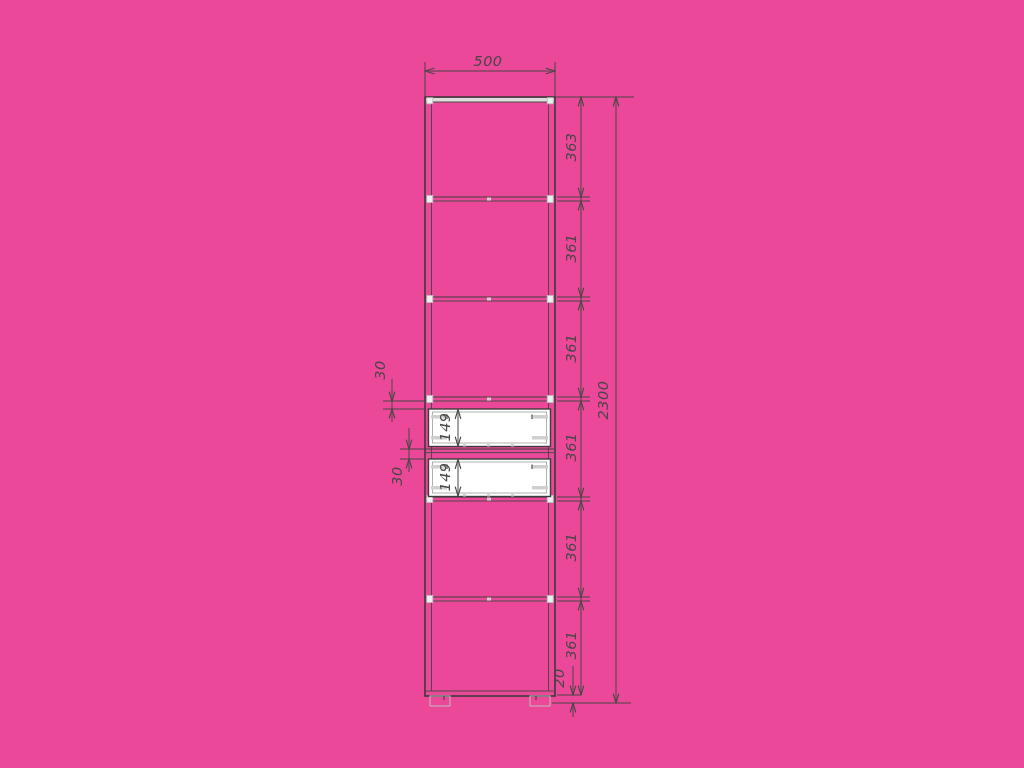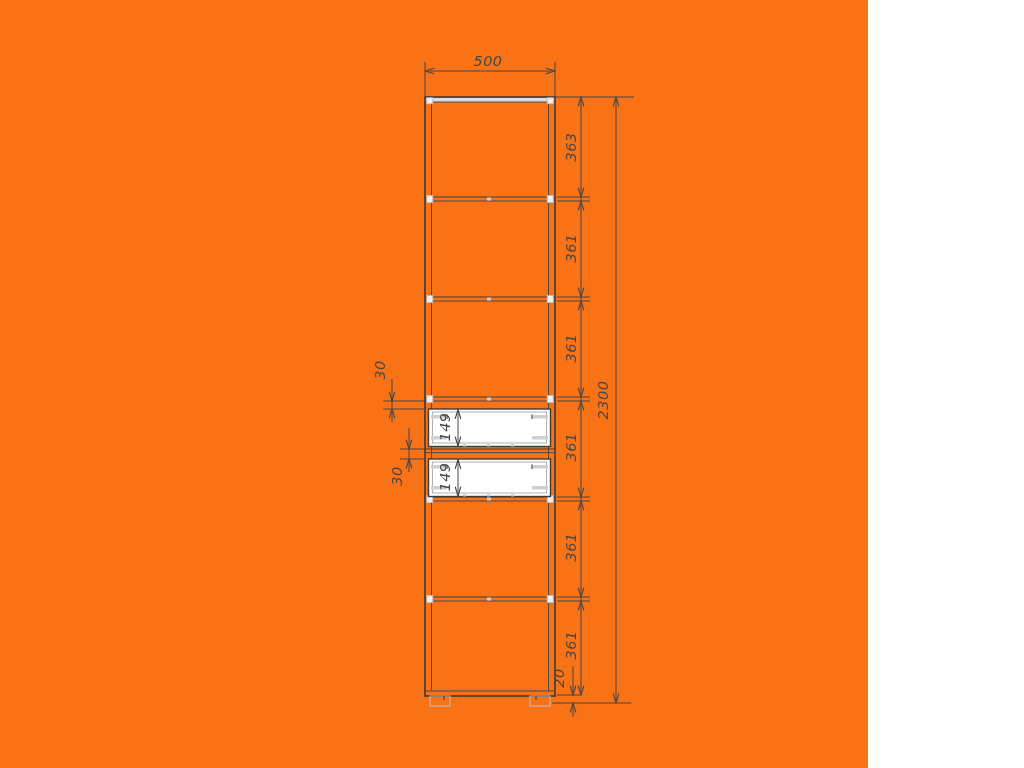--- a/index.html
+++ b/index.html
@@ -1,16 +1,16 @@
 <!DOCTYPE html>
 <html><head>
 <meta charset="utf-8">
 <style>
   html,body{margin:0;padding:0;background:#ffffff;}
-  #canvas{position:relative;width:868px;height:768px;background:#f97316;overflow:hidden;
+  #canvas{position:relative;width:1024px;height:768px;background:#ec4899;overflow:hidden;
           font-family:"DejaVu Sans",sans-serif;}
   svg{position:absolute;left:0;top:0;}
   .ln   {stroke:#3f3f3f;stroke-width:1.1;fill:none;stroke-linecap:butt;}
   .ln2  {stroke:#3a3a3a;stroke-width:1.6;fill:none;}
   .thin {stroke:#4a4a4a;stroke-width:1;fill:none;}
   .dimln{stroke:#474747;stroke-width:1;fill:none;}
   .arrow{stroke:#474747;stroke-width:1.1;fill:none;stroke-linecap:round;}
   .lt   {stroke:#bdbdbd;stroke-width:1;fill:none;}
   .ltf  {fill:#cfcfcf;stroke:none;}
   .fit  {fill:#efefef;stroke:#bdbdbd;stroke-width:0.8;}

